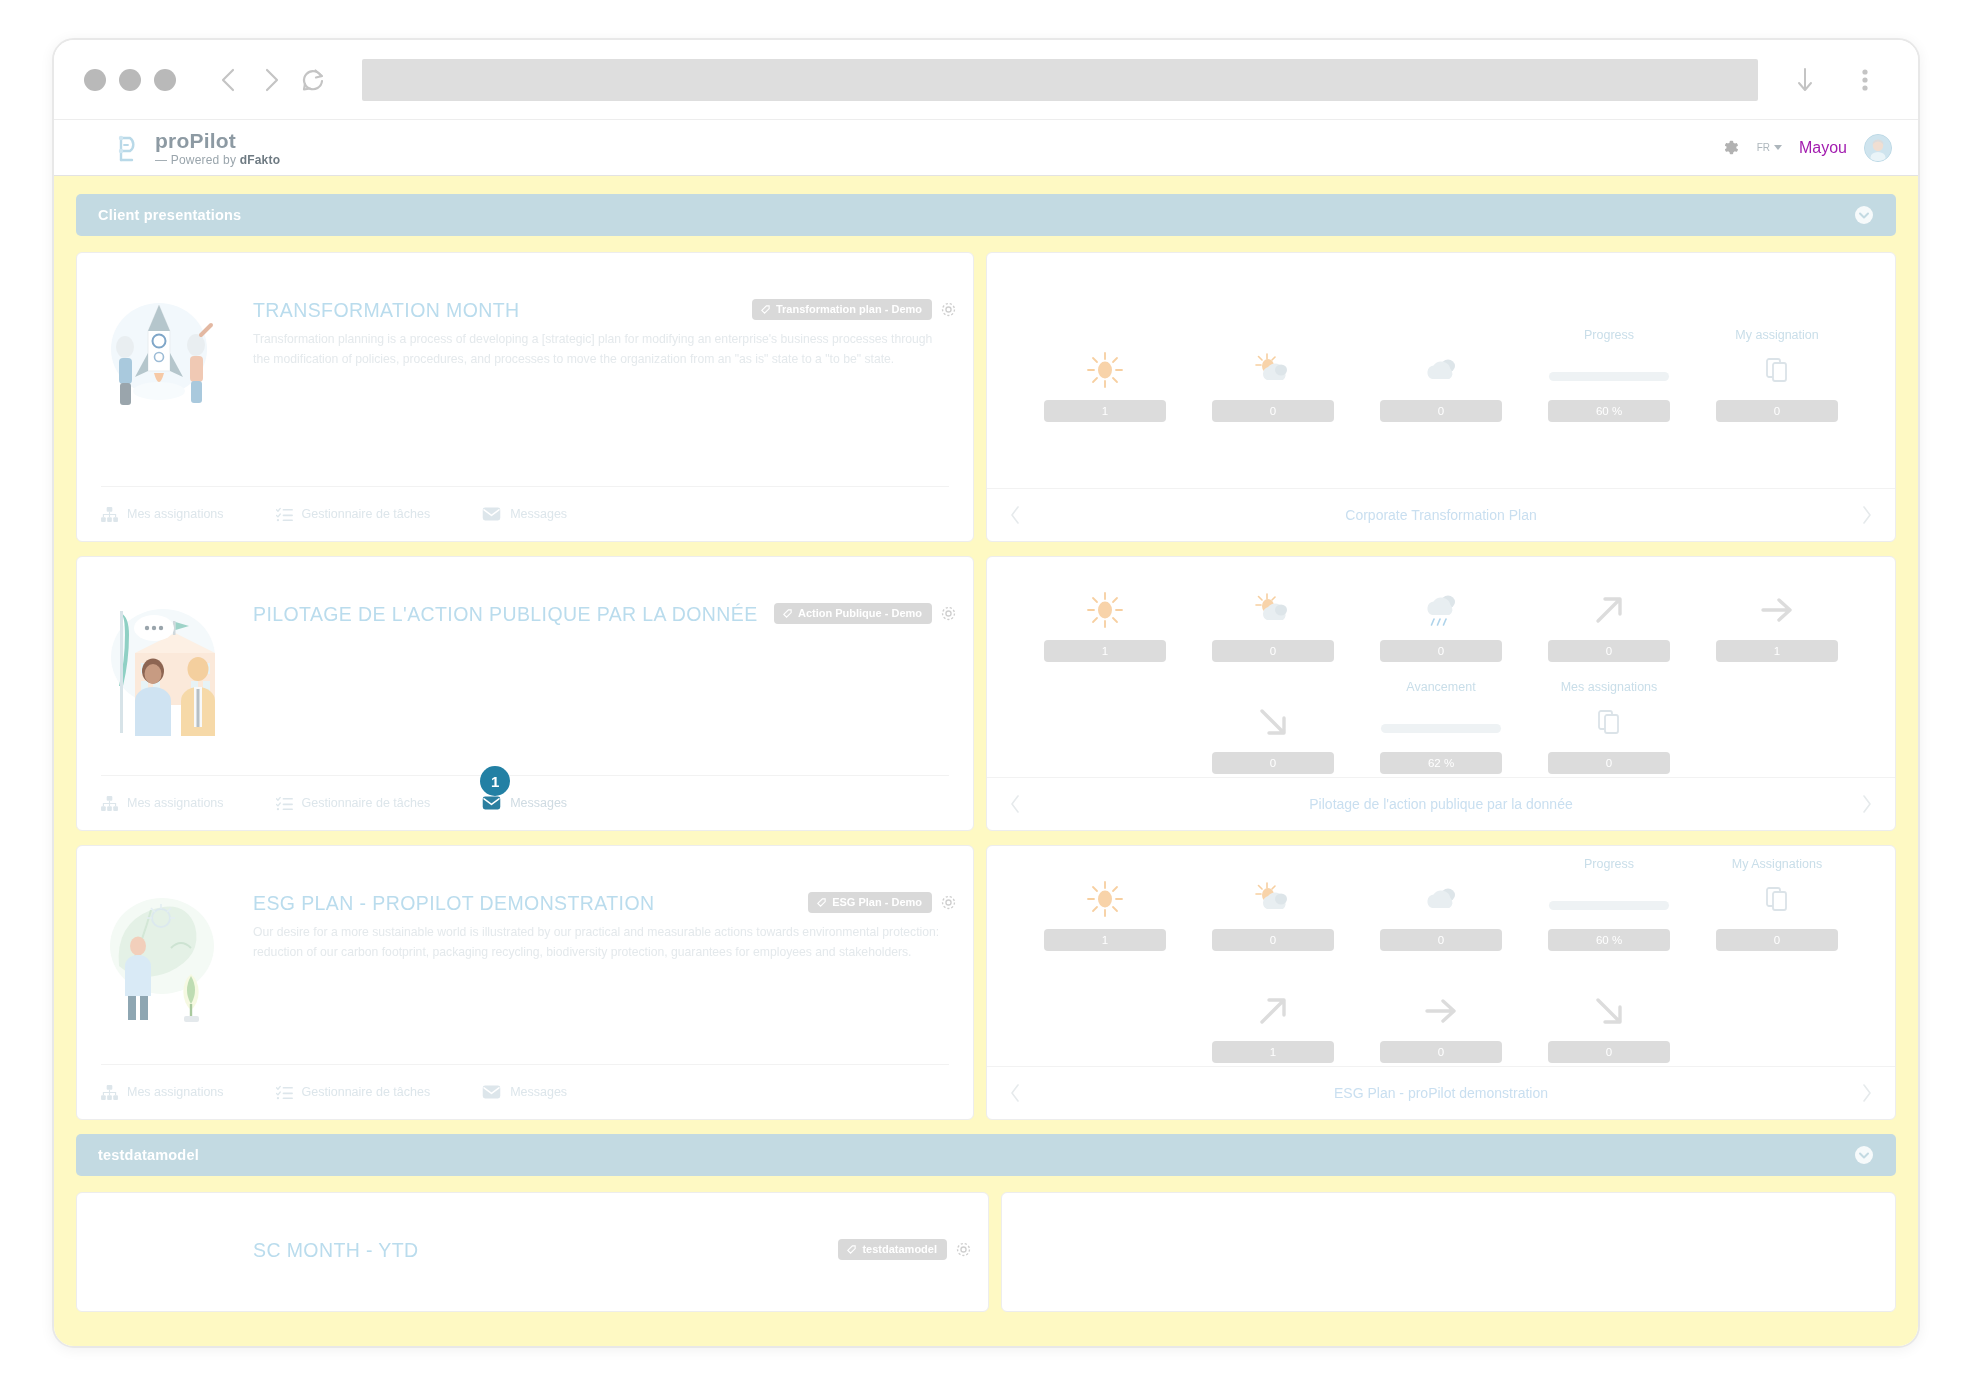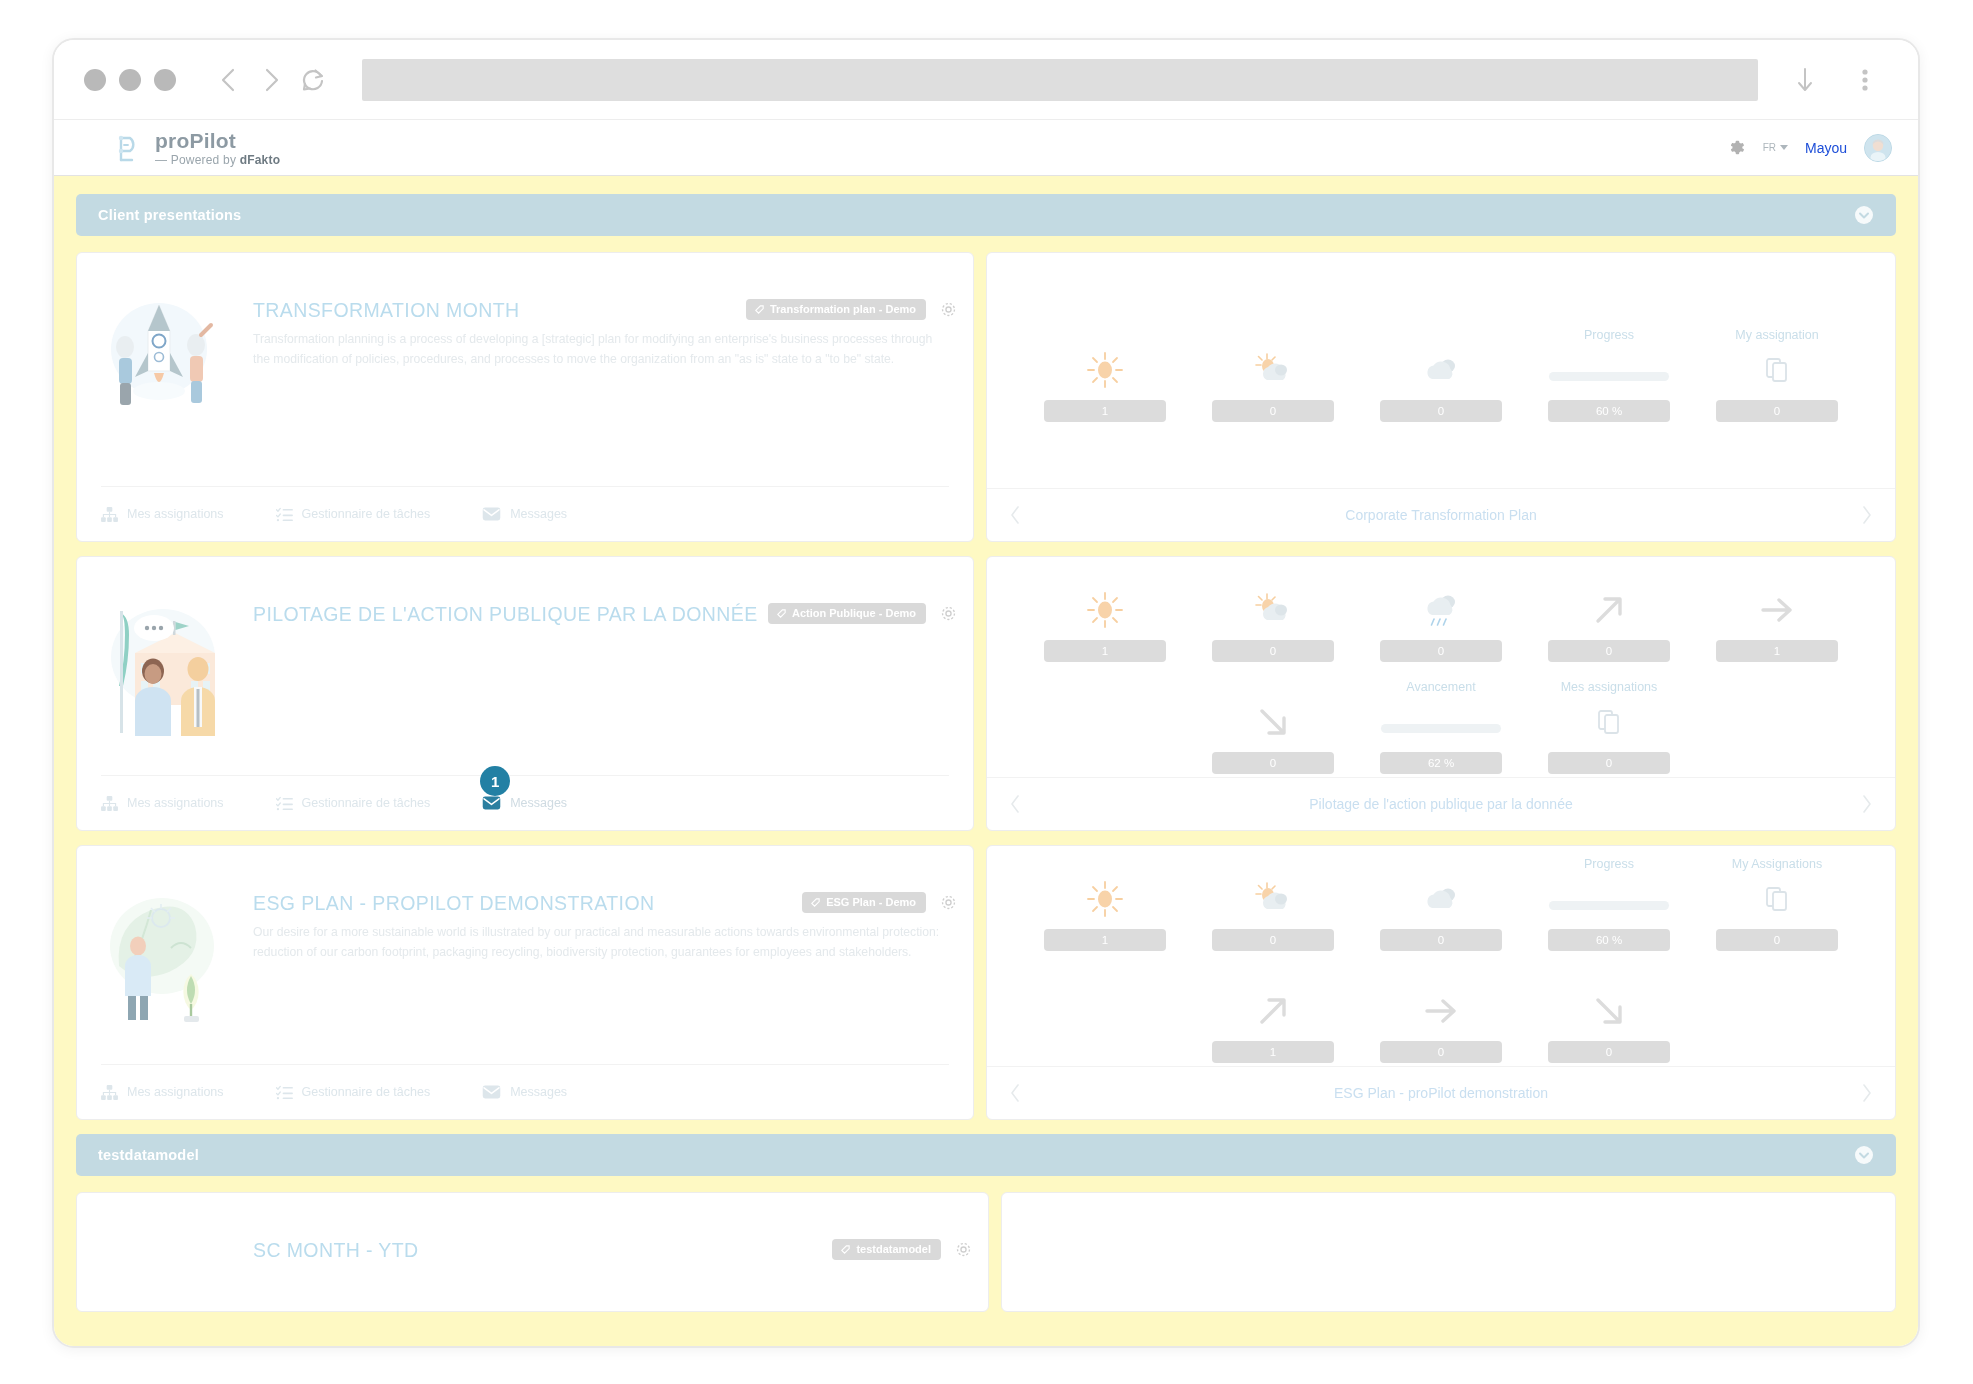--- a/index.html
+++ b/index.html
@@ -63,21 +63,21 @@
   .brand-logo { width: 34px; height: 34px; }
   .brand-text { display: flex; flex-direction: column; line-height: 1; }
   .brand-name { font-size: 21px; color: #8d9aa3; letter-spacing: .2px; font-weight: 700; }
   .brand-sub { font-size: 12px; color: #9aa5ac; margin-top: 3px; letter-spacing: .2px; }
   .brand-sub b { color: #6e7a82; }
 
   .header-right { display: flex; align-items: center; gap: 17px; }
   .gear-icon { color: #b2b2b2; display: flex; }
   .lang { font-size: 10px; color: #adb6bc; display: flex; align-items: center; gap: 4px; }
   .caret { width: 0; height: 0; border-left: 4px solid transparent; border-right: 4px solid transparent; border-top: 5px solid #adb6bc; }
-  .username { font-size: 14px; color: #1d4ed8; }
+  .username { font-size: 16px; color: #a21caf; }
   .avatar {
     width: 26px; height: 26px; border-radius: 50%;
     background: #cfe4ee; display: flex; align-items: center; justify-content: center;
     border: 1px solid #bcd9e6; overflow: hidden;
   }
 
   
   .page-body {
     background: #fef9c3;
     height: 1172px;
@@ -126,21 +126,21 @@
   }
   .card-desc {
     color: #e4e9ec;
     font-size: 12.2px;
     line-height: 1.62;
     max-width: 700px;
   }
   .tag-wrap {
     position: absolute;
     right: -8px; top: 0;
-    display: flex; align-items: center; gap: 14px;
+    display: flex; align-items: center; gap: 8px;
   }
   .tag {
     background: #d9d9d9;
     color: #ffffff;
     font-size: 11px;
     font-weight: bold;
     border-radius: 4px;
     padding: 4px 10px 5px 8px;
     display: flex; align-items: center; gap: 5px;
     white-space: nowrap;

